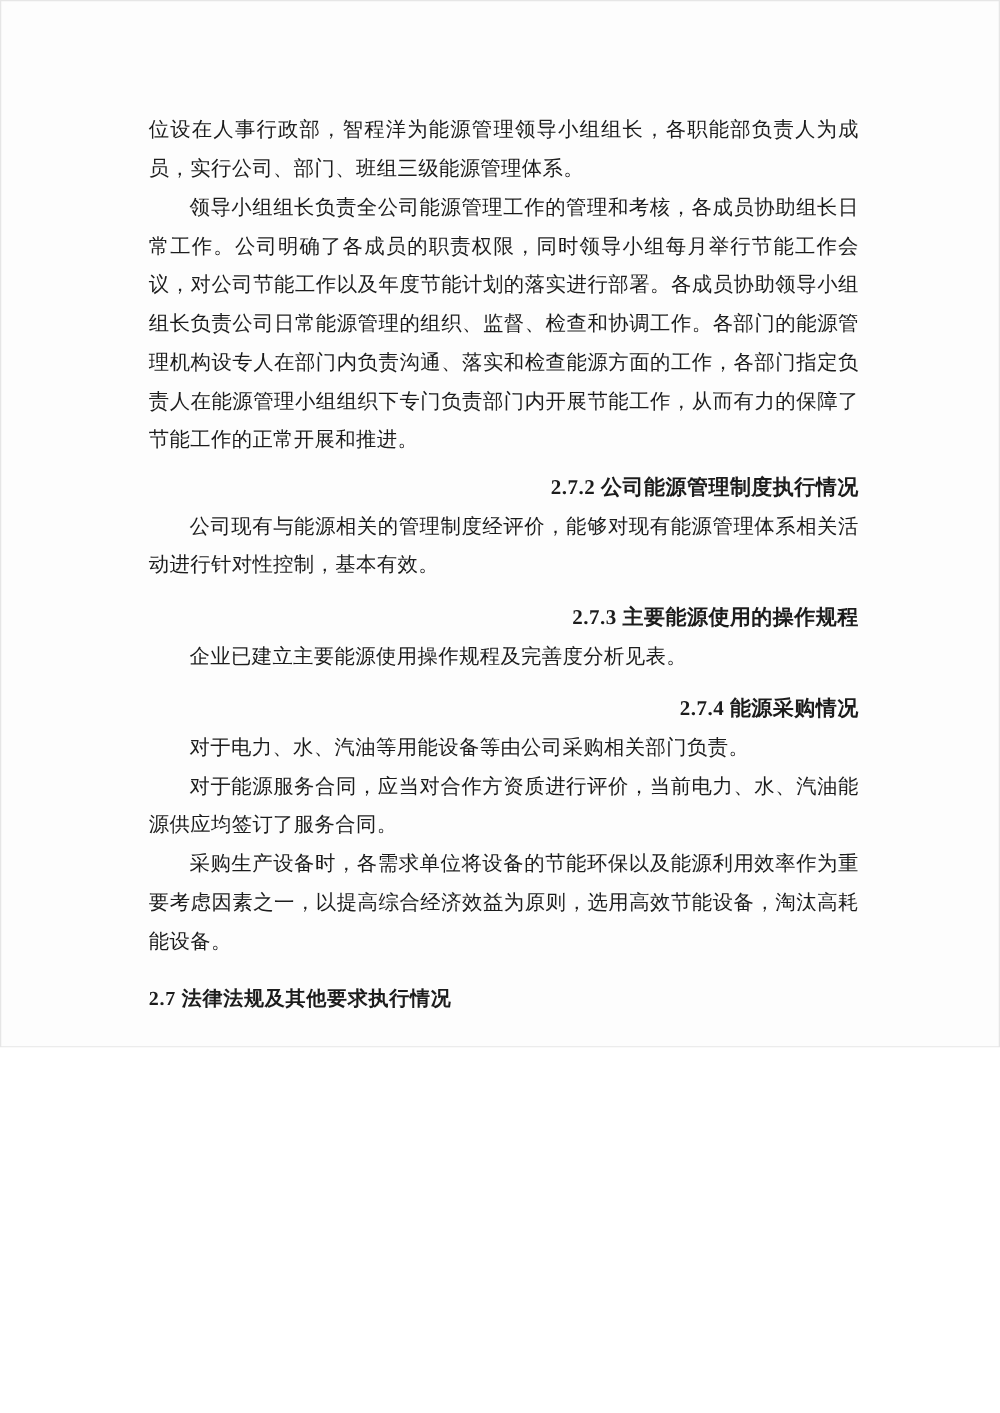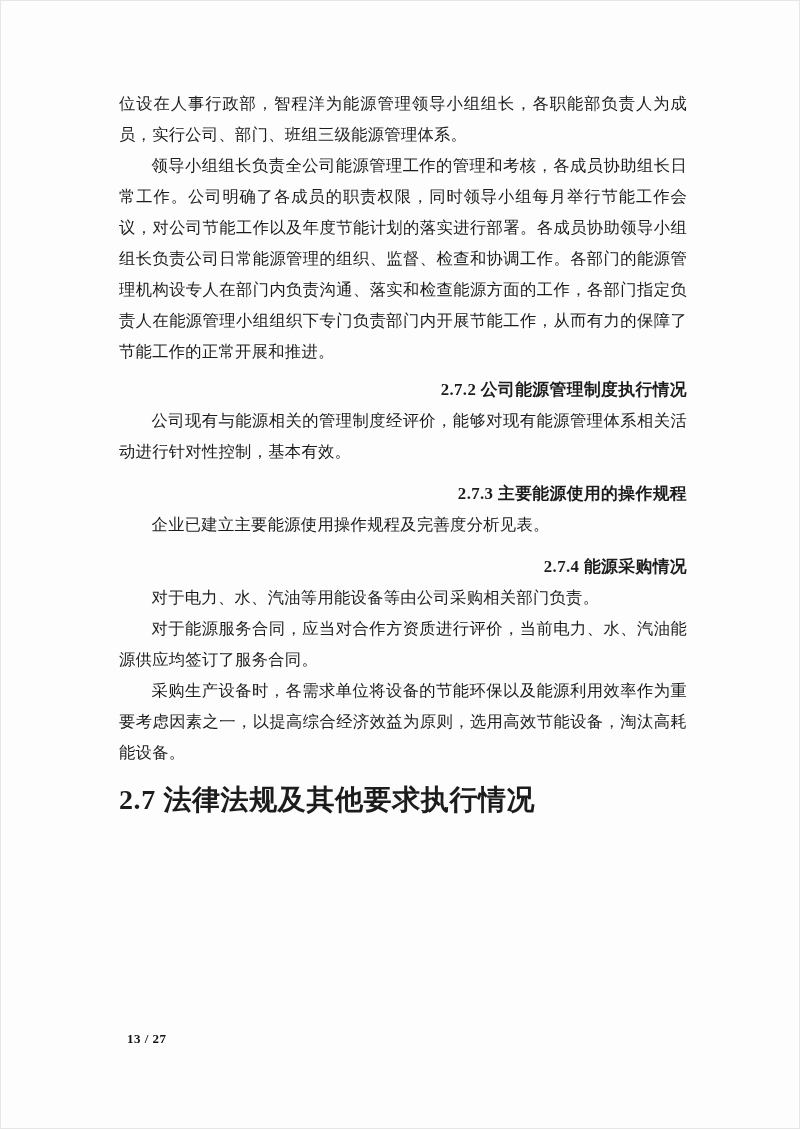--- a/index.html
+++ b/index.html
@@ -3,21 +3,21 @@
 <meta charset="utf-8">
 <style>
   html, body {
     margin: 0;
     padding: 0;
     background: #ffffff;
   }
   .page {
     position: relative;
     width: 800px;
-    height: 1129px;
+    height: 838px;
     background: #fdfdfd;
     box-sizing: border-box;
     border: 1px solid #e6e6e6;
     overflow: hidden;
     font-family: "Liberation Serif", "DejaVu Serif", serif;
     color: #1c1c1c;
     padding-left: 11px;
   }
   .content {
     position: absolute;
@@ -47,21 +47,21 @@
     text-align: right;
     letter-spacing: 0.4px;
   }
   .h3.more-gap {
     margin-top: 11px;
     font-family: Liberation Serif, serif;
   }
   .h2 {
     margin: 0;
     margin-top: 16px;
-    font-size: 28px;
+    font-size: 16px;
     line-height: 32px;
     font-weight: bold;
     text-align: left;
     letter-spacing: 0.6px;
   }
   .footer {
     position: absolute;
     left: 126px;
     top: 1029px;
     font-size: 13px;

